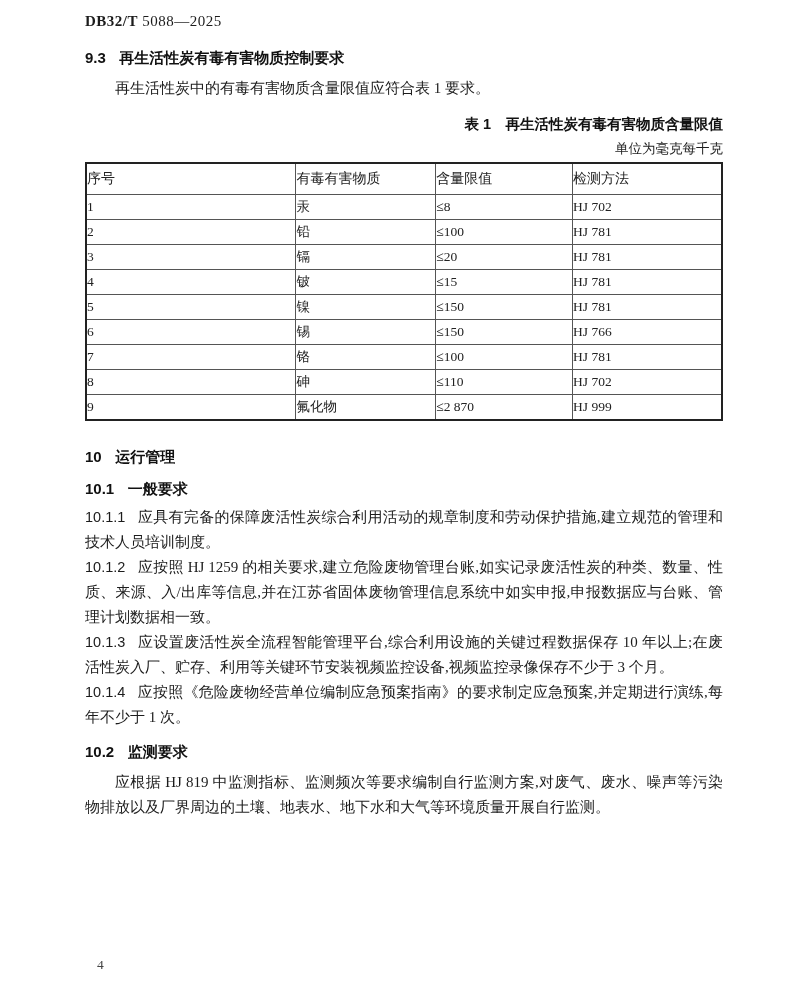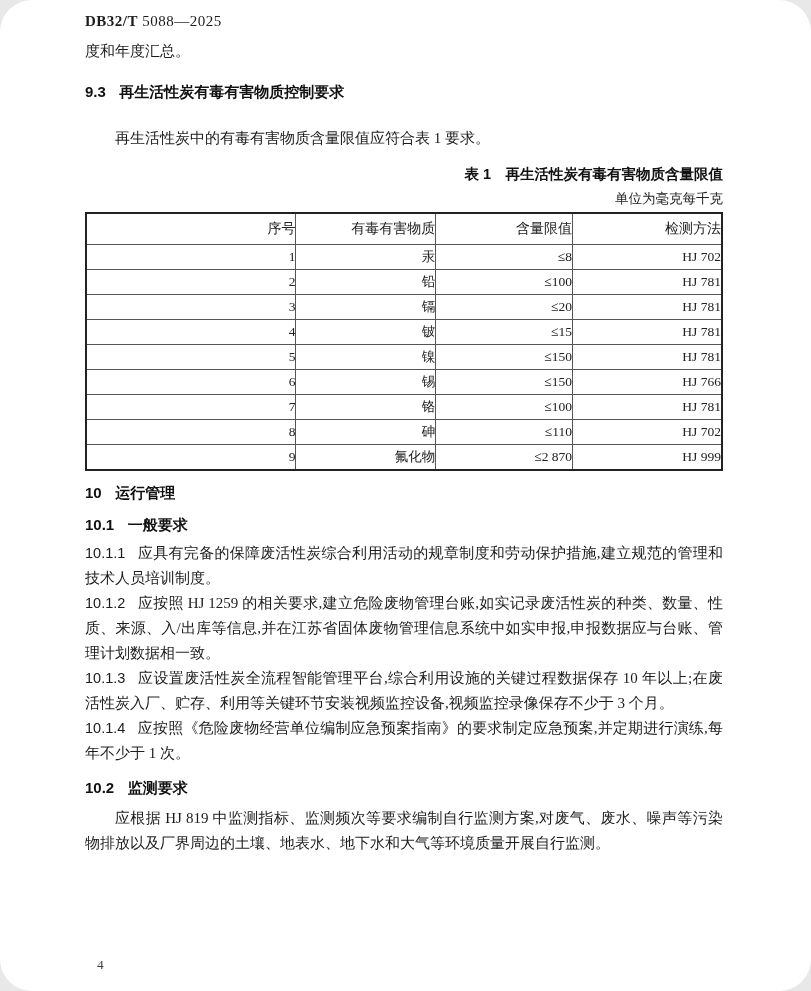--- a/index.html
+++ b/index.html
@@ -5,21 +5,20 @@
   html,body{margin:0;padding:0;background:#e8e8e8;}
   .page{
     position:relative;
     width:811px;height:991px;
     background:#ffffff;
     box-sizing:border-box;
     padding:12px 88px 0 85px;
     color:#1c1c1c;
     font-family:"Liberation Serif","DejaVu Serif",serif;
     overflow:hidden;
-    border-radius:32px;
   }
   
   .doc-header{
     font-size:15px;line-height:18px;
     margin-bottom:9px;
     letter-spacing:.5px;
   }
   .doc-header .code-prefix{font-weight:bold;}
   .doc-header .code-rest{font-weight:normal;}
   
@@ -40,21 +39,21 @@
     margin:0;
     font-family:"Liberation Sans","DejaVu Sans",sans-serif;
     font-size:15px;line-height:20px;
     font-weight:bold;
     color:#111;
   }
   .hd .num{margin-right:.9em;}
   .mt-h92{margin-top:14px;}
   .mt-p92{margin-top:8px;}
   .mt-h93{margin-top:18px;}
-  .mt-p93{margin-top:24px;}
+  .mt-p93{margin-top:8px;}
   
   .tbl-caption{
     margin-top:13px;
     text-align:right;
     font-family:"Liberation Sans","DejaVu Sans",sans-serif;
     font-weight:bold;
     font-size:14.5px;line-height:20px;
     color:#111;
   }
   .tbl-caption .cap-label{margin-right:1em;}
@@ -67,34 +66,34 @@
   table.limits{
     margin-top:3px;
     width:100%;
     border-collapse:collapse;
     table-layout:fixed;
     font-size:13.5px;
     color:#222;
   }
   table.limits th,table.limits td{
     border:1px solid #555;
-    text-align:right;
+    text-align:left;
     vertical-align:middle;
     font-weight:normal;
     padding:0;
     height:24px;
     overflow:hidden;
   }
   table.limits thead th{height:30px;font-size:14px;}
   table.limits tr > *:first-child{border-left:2px solid #222;}
   table.limits tr > *:last-child{border-right:2px solid #222;}
   table.limits thead th{border-top:2px solid #222;}
   table.limits tbody tr:last-child td{border-bottom:2px solid #222;}
   
-  .mt-h10{margin-top:12px;}
+  .mt-h10{margin-top:26px;}
   .mt-h101{margin-top:12px;}
   .mt-p1011{margin-top:6px;}
   .mt-h102{margin-top:12px;}
   .mt-p102{margin-top:8px;}
   
   .pageno{
     position:absolute;
     left:97px;top:957px;
     font-size:13.5px;
     color:#444;
@@ -103,21 +102,20 @@
 </head>
 <body>
 
 <div class="page">
 
   <div class="doc-header">
     <span class="code-prefix">DB32/T</span>
     <span class="code-rest">5088—2025</span>
   </div>
 
-  <p class="body">度和年度汇总。</p>
 
 
 
 
   <h3 class="hd mt-h93"><span class="num">9.3</span><span>再生活性炭有毒有害物质控制要求</span></h3>
 
   <p class="body indent mt-p93">再生活性炭中的有毒有害物质含量限值应符合表 1 要求。</p>
 
   <div class="tbl-caption"><span class="cap-label">表 1</span><span>再生活性炭有毒有害物质含量限值</span></div>
 

